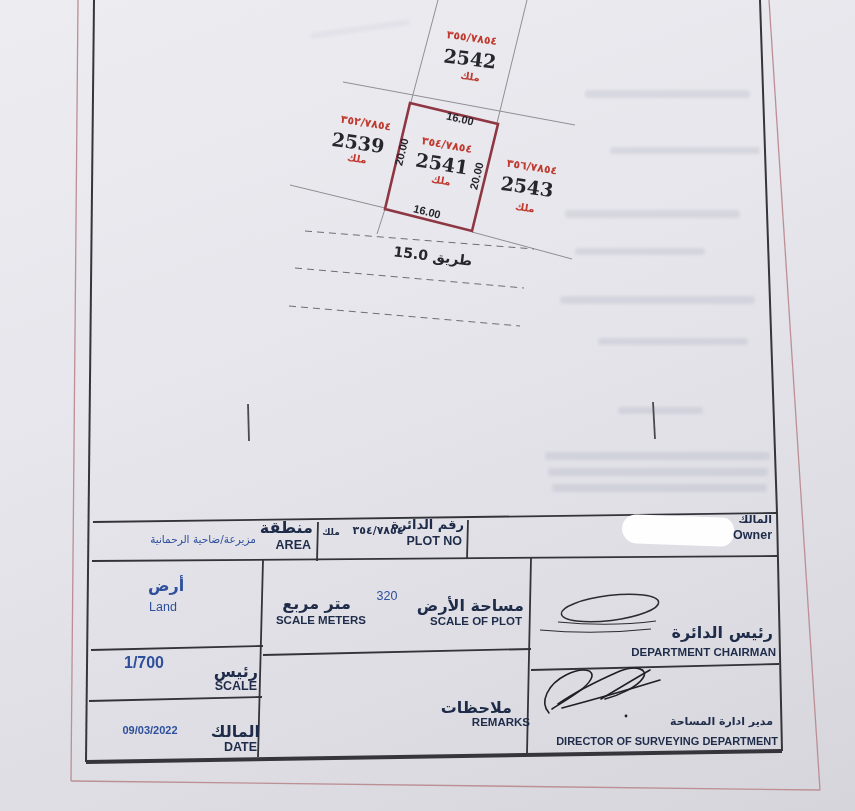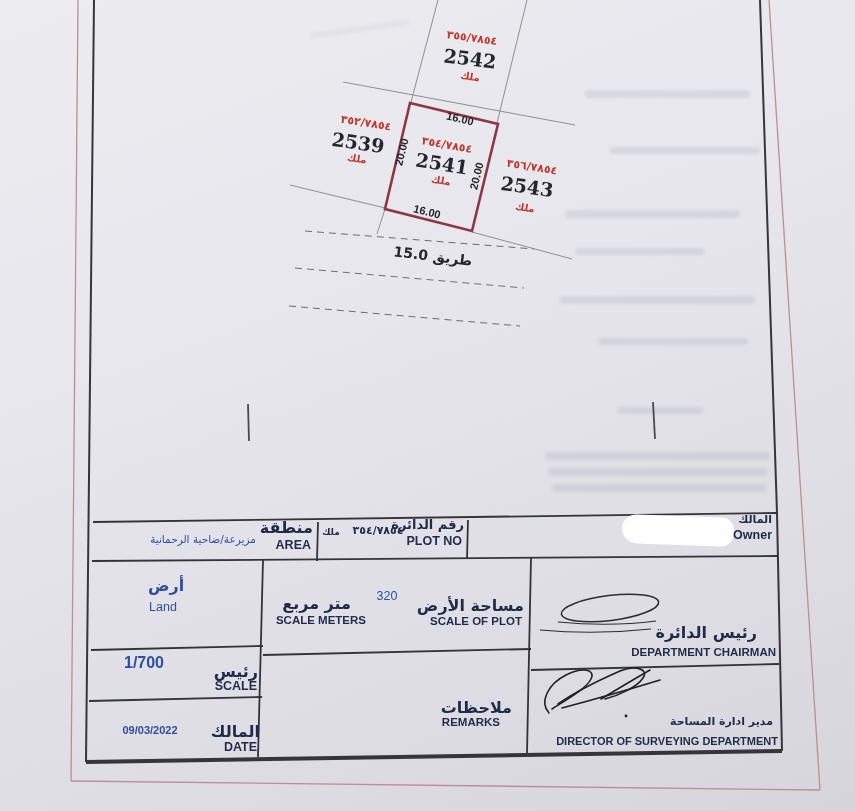--- a/index.html
+++ b/index.html
@@ -147,29 +147,29 @@
 
   <div class="lb c ar b blue sz12" style="left:166px;top:586px">أرض</div>
   <div class="lb c blue sz125" style="left:163px;top:607px">Land</div>
 
   <div class="lb c blue sz125" style="left:387px;top:596px">320</div>
   <div class="lb r ar b navy sz12" style="left:351px;top:604px">متر مربع</div>
   <div class="lb r b navy sz115" style="left:366px;top:621px">SCALE METERS</div>
   <div class="lb r ar b navy sz12" style="left:524px;top:606px">مساحة الأرض</div>
   <div class="lb r b navy sz115" style="left:522px;top:622px">SCALE OF PLOT</div>
 
-  <div class="lb r ar b navy sz12" style="left:757px;top:633px">رئيس الدائرة</div>
+  <div class="lb r ar b navy sz12" style="left:773px;top:633px">رئيس الدائرة</div>
   <div class="lb r b navy sz115" style="left:776px;top:653px">DEPARTMENT CHAIRMAN</div>
 
   <div class="lb c b blue sz12" style="left:144px;top:663px">1/700</div>
   <div class="lb r ar b navy sz12" style="left:258px;top:672px">رئيس</div>
   <div class="lb r b navy sz125" style="left:257px;top:686px">SCALE</div>
 
   <div class="lb r ar b navy sz12" style="left:512px;top:708px">ملاحظات</div>
-  <div class="lb r b navy sz115" style="left:500px;top:723px">REMARKS</div>
+  <div class="lb r b navy sz115" style="left:530px;top:723px">REMARKS</div>
 
   <div class="lb c b blue sz11" style="left:150px;top:730px">09/03/2022</div>
   <div class="lb r ar b navy sz12" style="left:260px;top:732px">المالك</div>
   <div class="lb r b navy sz125" style="left:257px;top:747px">DATE</div>
 
   <div class="lb r ar b navy sz11" style="left:773px;top:721px">مدير ادارة المساحة</div>
   <div class="lb r b navy sz11" style="left:778px;top:741px">DIRECTOR OF SURVEYING DEPARTMENT</div>
 
 </div>
 

